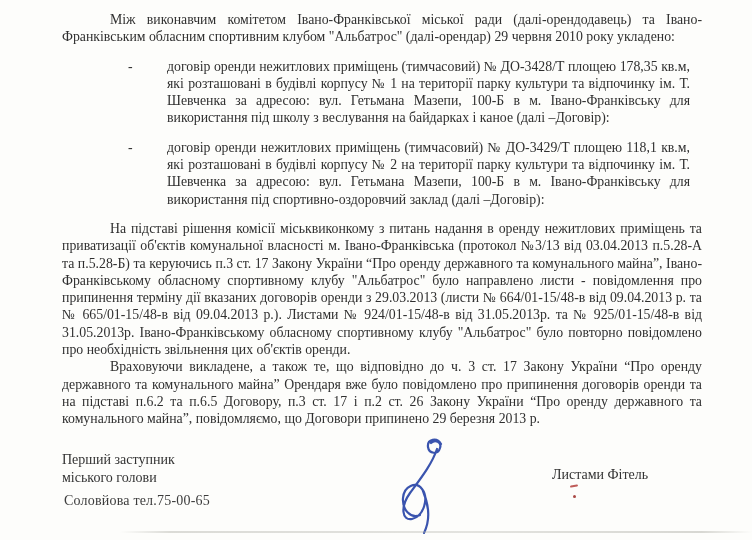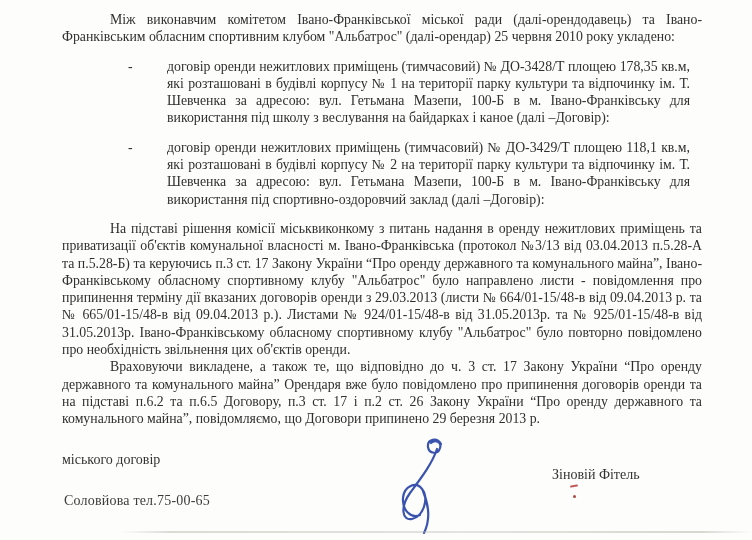--- a/index.html
+++ b/index.html
@@ -55,50 +55,51 @@
       rgba(178,178,170,.35) 55%,
       rgba(178,178,170,.5) 92%,
       rgba(185,185,178,0) 100%);
   }
 </style>
 </head>
 <body>
 
 <div class="page">
 
-  <p class="para indent">Між виконавчим комітетом Івано-Франківської міської ради (далі-орендодавець) та Івано-Франківським обласним спортивним клубом "Альбатрос" (далі-орендар) 25 червня 2010 року укладено:</p>
+  <p class="para indent">Між виконавчим комітетом Івано-Франківської міської ради (далі-орендодавець) та Івано-Франківським обласним спортивним клубом "Альбатрос" (далі-орендар) 29 червня 2010 року укладено:</p>
 
   <div class="list">
     <div class="list-row">
       <span class="marker">-</span>
       <p class="item-text">договір оренди нежитлових приміщень (тимчасовий) № ДО-3428/Т площею 178,35 кв.м, які розташовані в будівлі корпусу № 1 на території парку культури та відпочинку ім. Т. Шевченка за адресою: вул. Гетьмана Мазепи, 100-Б в м. Івано-Франківську для використання під школу з веслування на байдарках і каное (далі –Договір):</p>
     </div>
     <div class="list-row">
       <span class="marker">-</span>
       <p class="item-text">договір оренди нежитлових приміщень (тимчасовий) № ДО-3429/Т площею 118,1 кв.м, які розташовані в будівлі корпусу № 2 на території парку культури та відпочинку ім. Т. Шевченка за адресою: вул. Гетьмана Мазепи, 100-Б в м. Івано-Франківську для використання під спортивно-оздоровчий заклад (далі –Договір):</p>
     </div>
   </div>
 
   <p class="para indent">На підставі рішення комісії міськвиконкому з питань надання в оренду нежитлових приміщень та приватизації об'єктів комунальної власності м. Івано-Франківська (протокол №3/13 від 03.04.2013 п.5.28-А та п.5.28-Б) та керуючись п.3 ст. 17 Закону України “Про оренду державного та комунального майна”, Івано-Франківському обласному спортивному клубу "Альбатрос" було направлено листи - повідомлення про припинення терміну дії вказаних договорів оренди з 29.03.2013 (листи № 664/01-15/48-в від 09.04.2013 р. та № 665/01-15/48-в від 09.04.2013 р.). Листами № 924/01-15/48-в від 31.05.2013р. та № 925/01-15/48-в від 31.05.2013р. Івано-Франківському обласному спортивному клубу "Альбатрос" було повторно повідомлено про необхідність звільнення цих об'єктів оренди.</p>
 
   <p class="para indent"><span>Враховуючи викладене, а також те, що відповідно до ч. 3 ст. 17 Закону України “Про оренду державного та комунального майна” Орендаря вже було повідомлено про припинення договорів оренди та на підставі п.6.2 та п.6.5 Договору, п.3 ст. 17 і п.2 ст. 26 Закону України “Про оренду державного та комунального майна”, повідомляємо, що </span><b>Договори припинено 29 березня 2013 р.</b></p>
 
 
   <div class="sig-title">
-    <div>міського договір</div>
+    <div>Перший заступник</div>
+    <div>міського голови</div>
   </div>
 
   <svg class="signature-svg" viewBox="0 0 72 98" xmlns="http://www.w3.org/2000/svg">
     <path d="M48 8 C44 1 34 3 35 11 C36 18 45 19 47 12 C49 6 42 3 38 7
              M44 13 C39 28 28 42 17 57 C7 71 9 85 19 83 C31 80 36 62 29 53
              C23 45 11 50 10 62 C9 74 18 83 27 79
              M30 55 C35 67 38 83 31 97" fill="none" stroke="#3a54ae" stroke-width="2.2" stroke-linecap="round" stroke-linejoin="round"></path>
   </svg>
 
-  <div class="sig-name">Зіновій Фітель</div>
+  <div class="sig-name">Листами Фітель</div>
 
   <span class="red-tilde"></span>
   <span class="red-dot"></span>
 
   <div class="contact">Соловйова  тел.75-00-65</div>
 
   <div class="scan-edge"></div>
 </div>
 
 </body></html>

